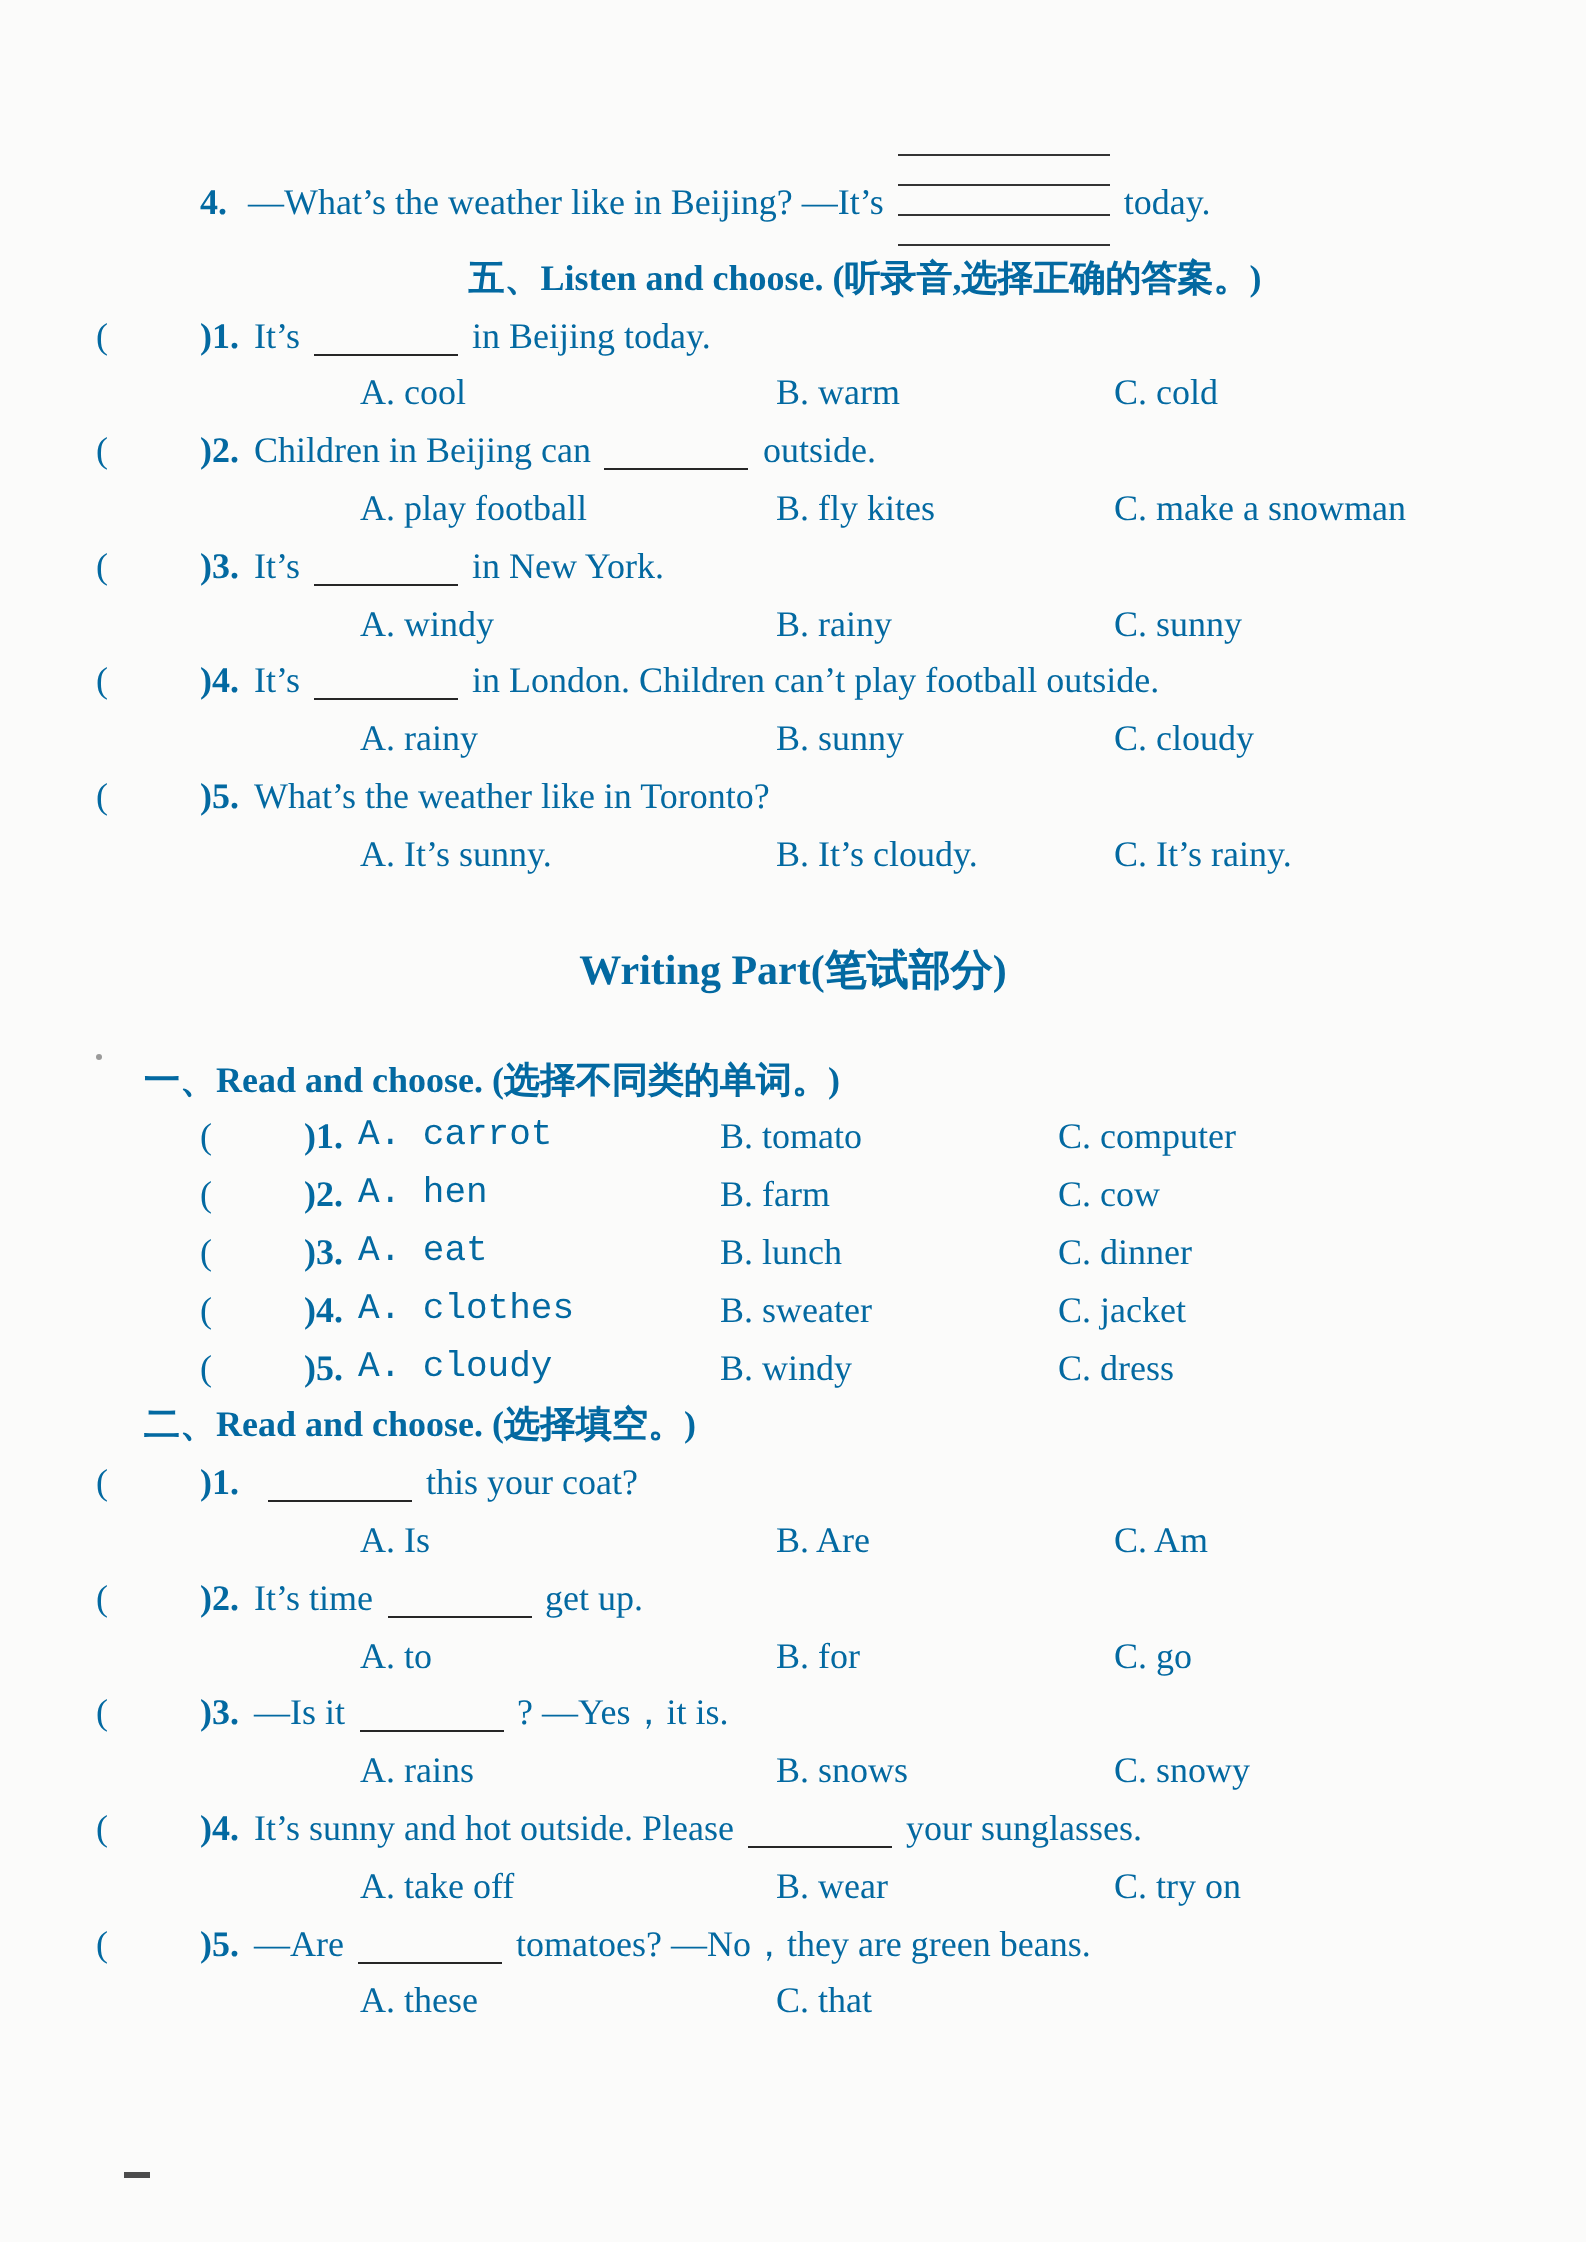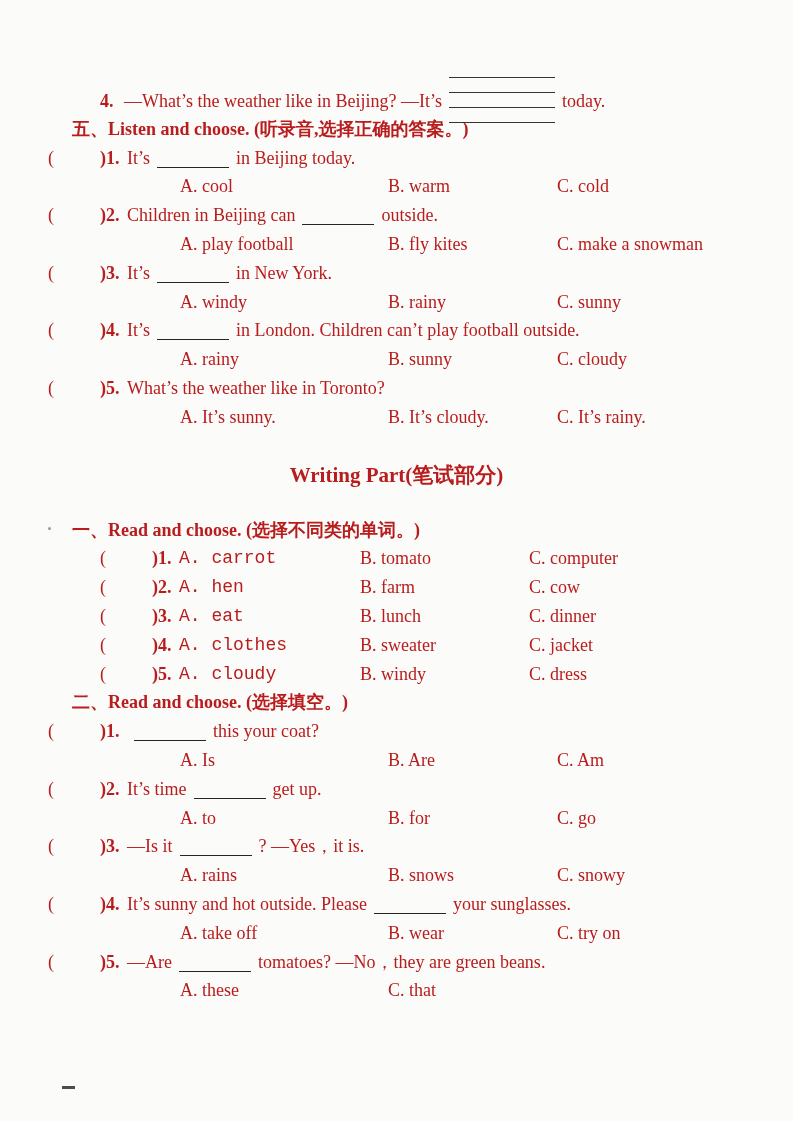--- a/index.html
+++ b/index.html
@@ -4,21 +4,21 @@
 <style>
   html,body{margin:0;padding:0;}
   body{background:#e8e8e8;}
   .page{
     position:relative;
     width:793px;height:1121px;
     margin:0 auto;
     background:#fbfbfa;
     font-family:"Liberation Serif","DejaVu Serif",serif;
     font-size:18px;
-    color:#b91c1c;
+    color:#0369a1;
     overflow:hidden;
     -webkit-font-smoothing:antialiased;
   }
   .row{
     height:28.8px;line-height:28.8px;
     white-space:nowrap;
   }
 
   
   .fill-row{padding-left:100px;}
@@ -36,21 +36,21 @@
   .wgrid .wl{
     position:absolute;left:0;right:0;height:0;
     border-top:1.7px solid #343434;
   }
   .wl1{top:0;}.wl2{top:15px;}.wl3{top:30px;}.wl4{top:45px;}
 
   
   .section-h{
     padding-left:72px;font-weight:bold;
   }
-  .mh-listening{margin-top:9px;}
+  .mh-listening{margin-top:19px;text-align:center;}
   .mh-one{margin-top:25px;}
 
   
   .part-h{
     margin-top:27px;height:32px;line-height:32px;
     text-align:center;font-weight:bold;font-size:21px;
   }
 
   
   .q-stem{padding-left:48px;}

